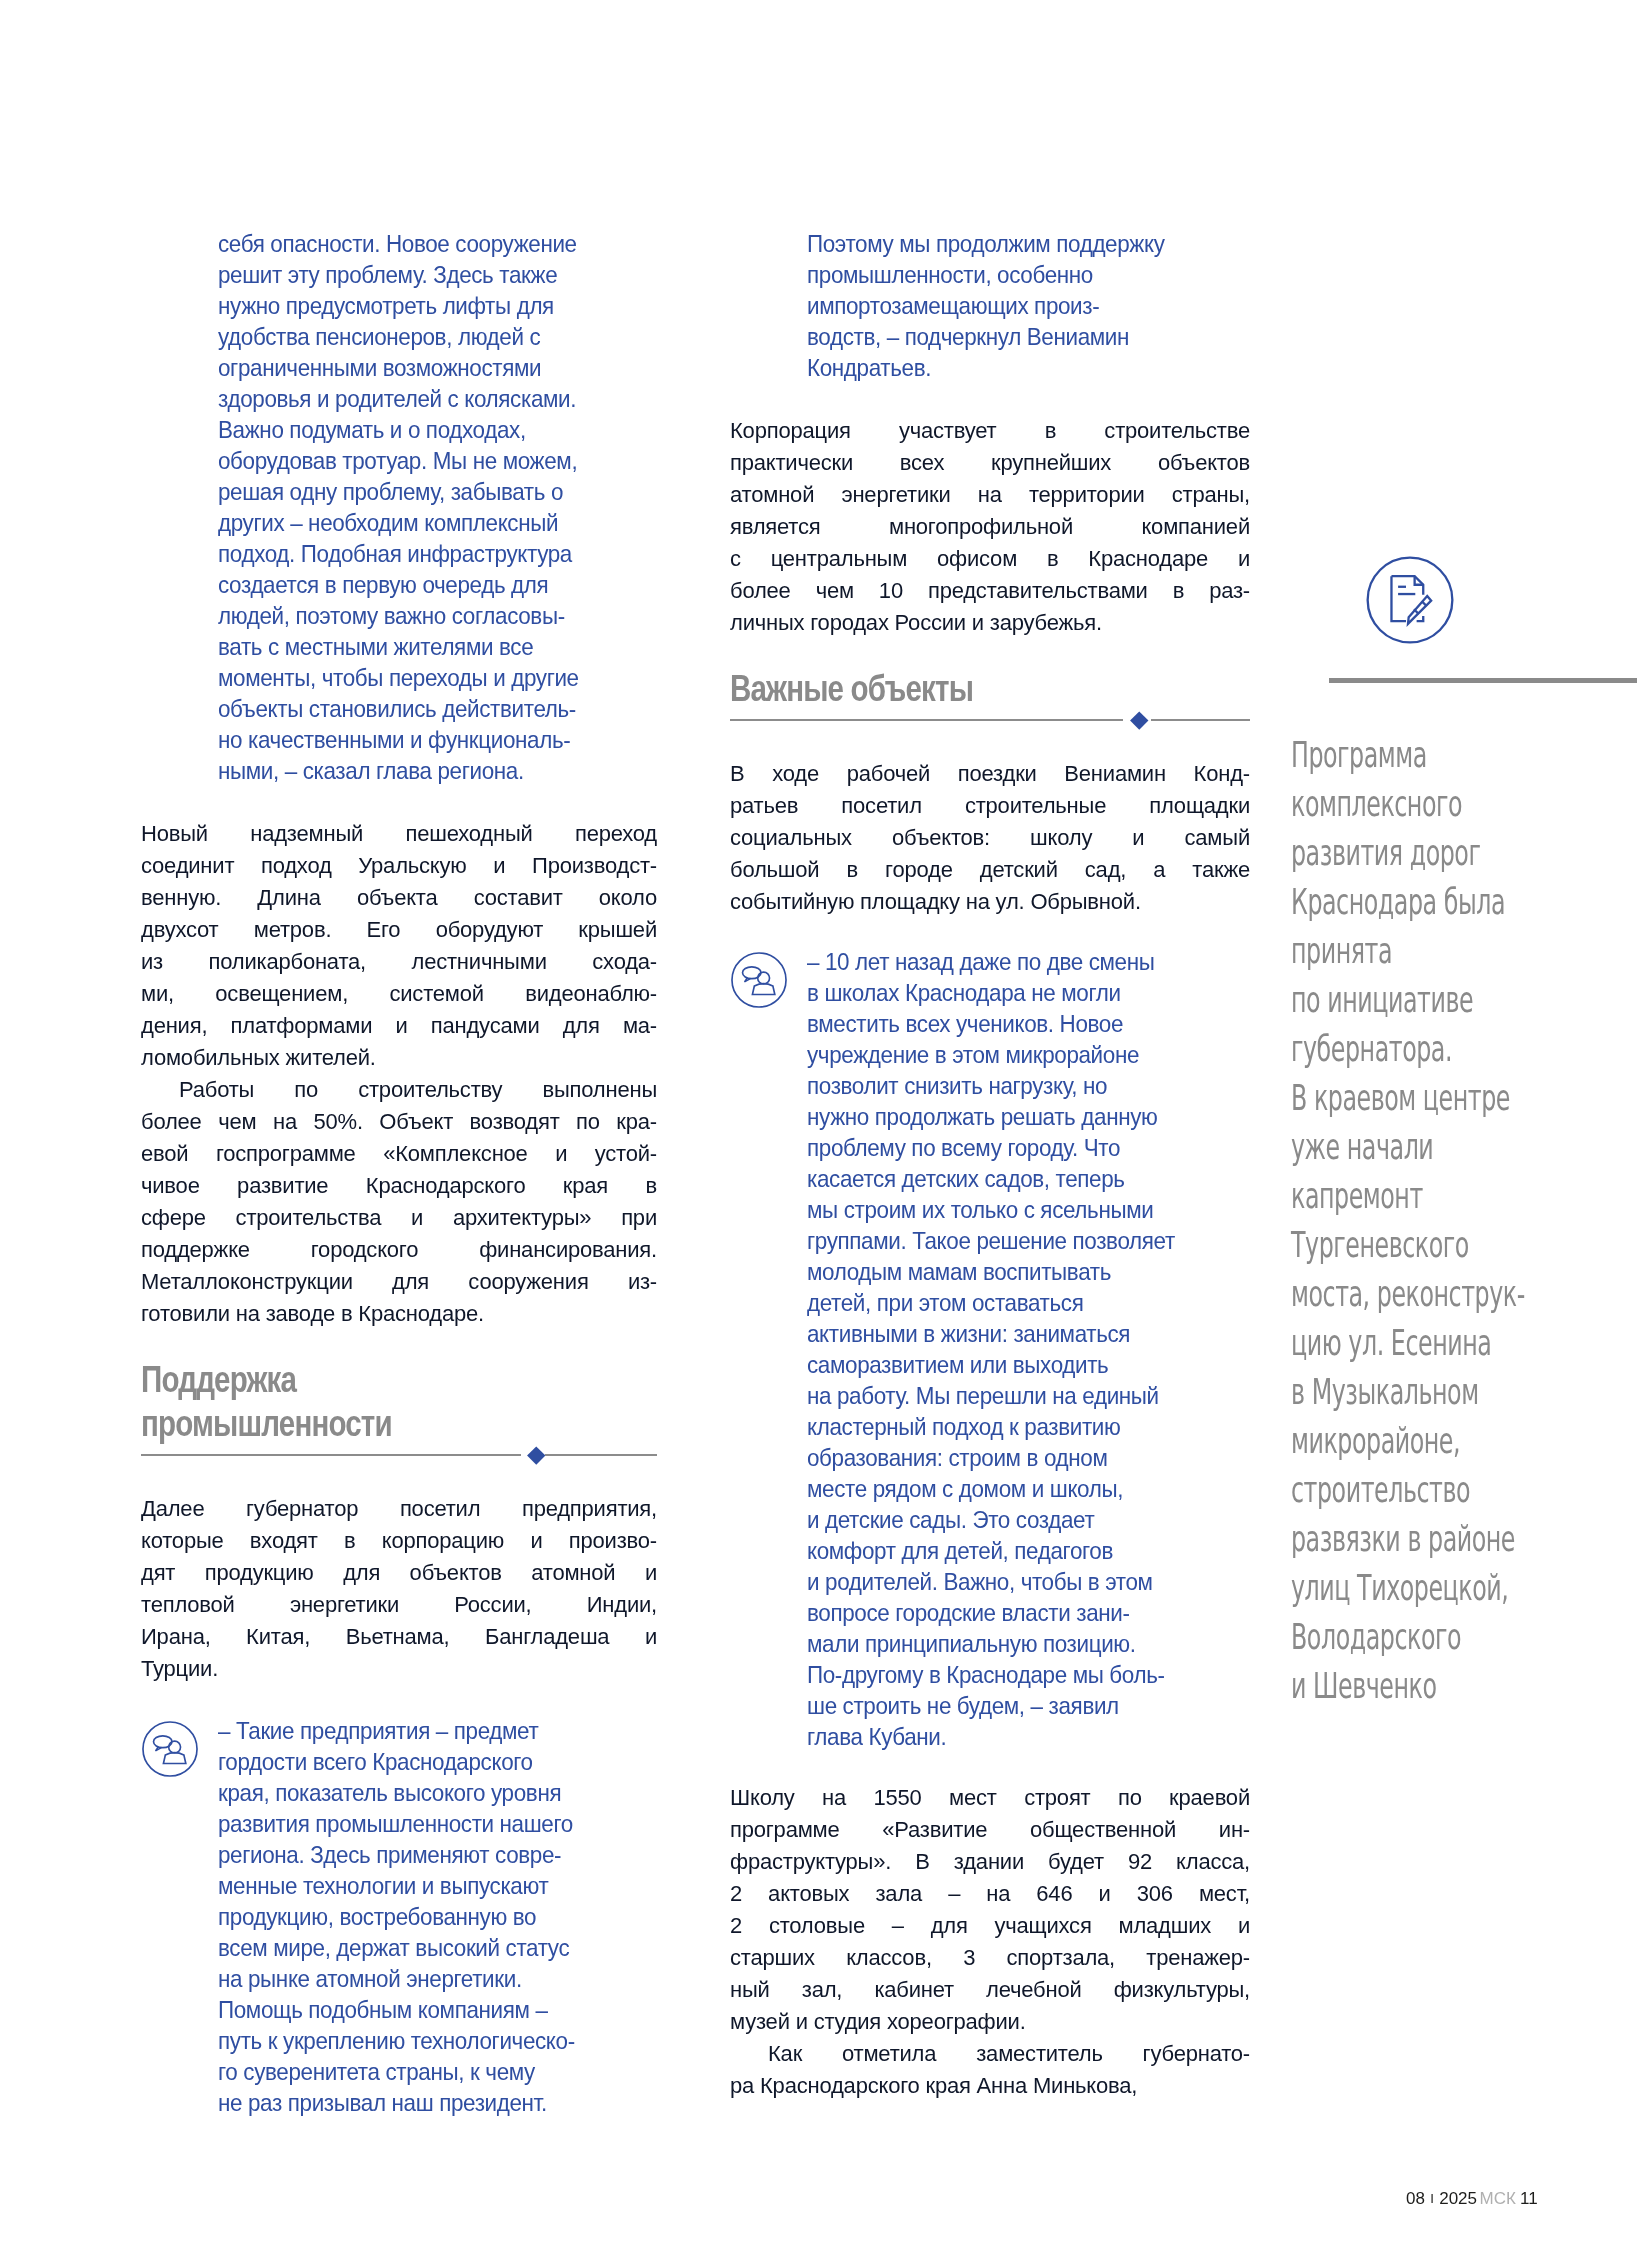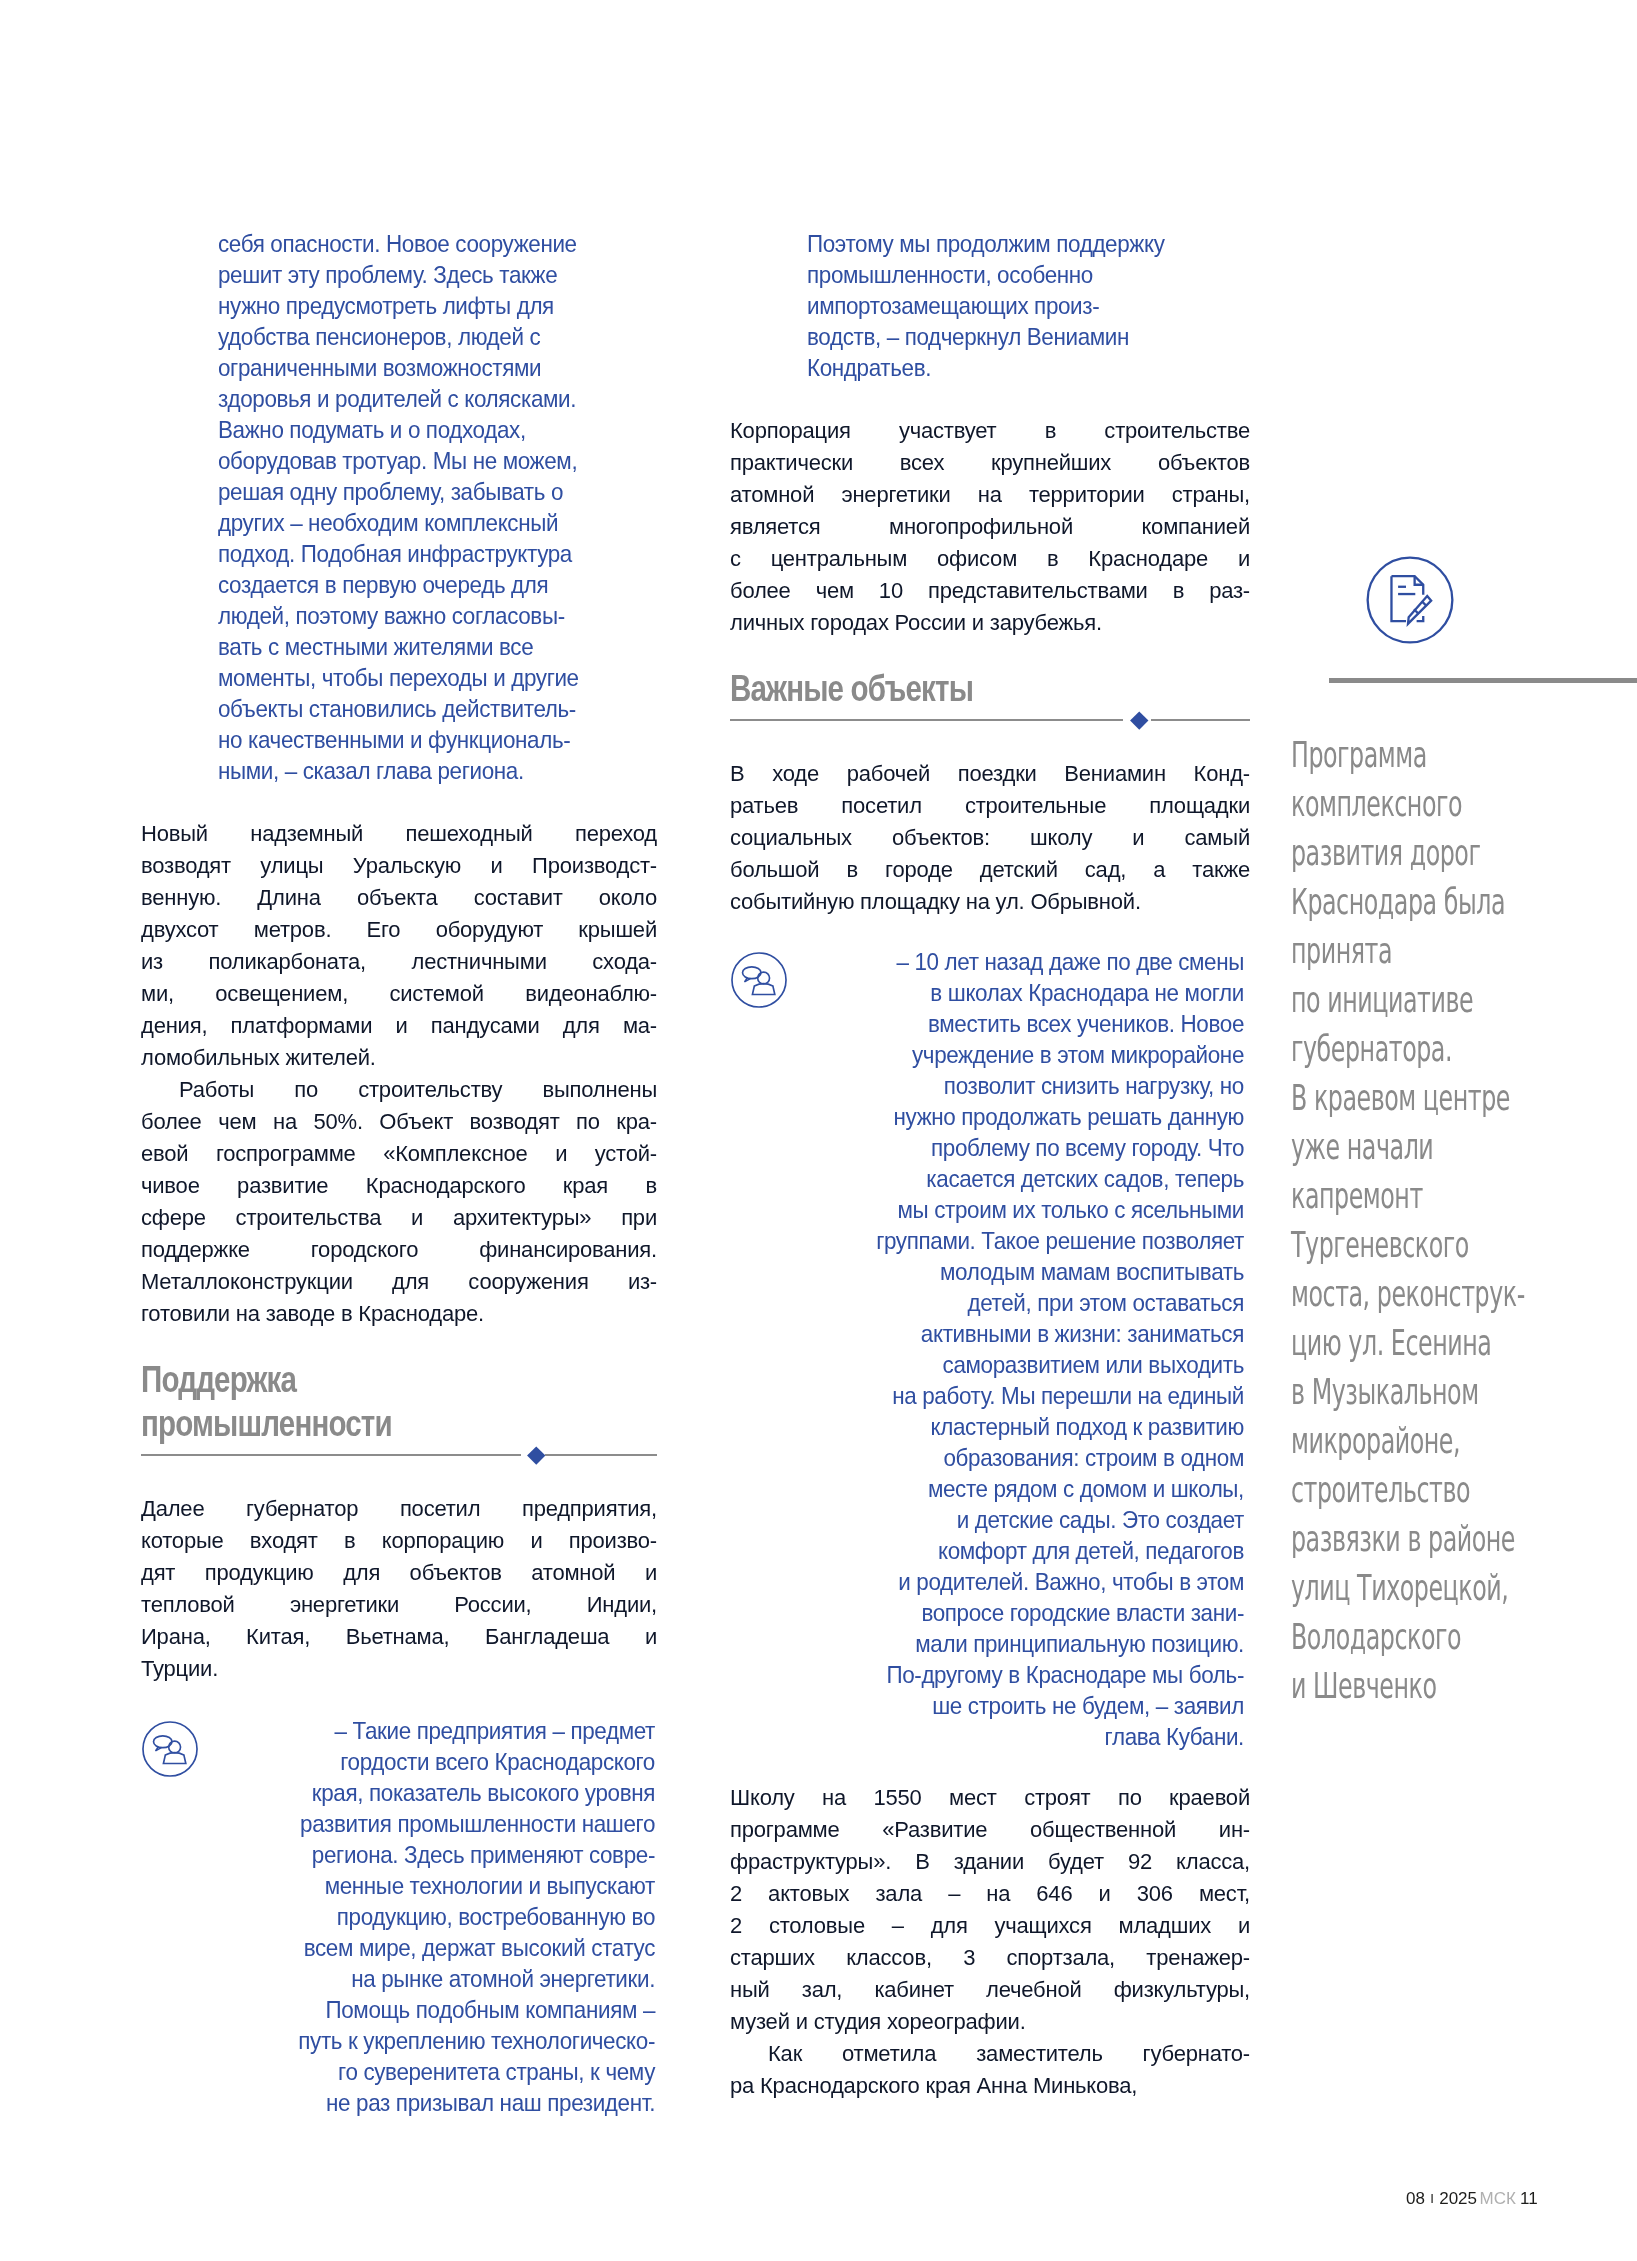--- a/index.html
+++ b/index.html
@@ -14,21 +14,21 @@
     font-family: "Liberation Sans", sans-serif;
     color: #2f4ea1;
     font-size: 24.4px;
     line-height: 31px;
     letter-spacing: -0.4px;
     transform: scaleX(0.92);
     transform-origin: left top;
     width: 475px;
   }
   .quote-indent { margin-left: 77px; }
-  .quote-block { position: relative; text-align: right; }
+  .quote-block { position: relative; }
   .quote-icon {
     position: absolute; left: 0; top: 5.3px; width: 58px; height: 58px;
   }
 
   .body-text {
     font-family: Liberation Sans, sans-serif;
     color: #0f172a;
     font-size: 22px;
     line-height: 32px;
     text-align: justify;
@@ -106,21 +106,21 @@
         <span class="line">вать с местными жителями все</span>
         <span class="line">моменты, чтобы переходы и другие</span>
         <span class="line">объекты становились действитель-</span>
         <span class="line">но качественными и функциональ-</span>
         <span class="line">ными, – сказал глава региона.</span>
       </div>
 
     <div class="body-text" style="margin-top:32px;">
       <p id="left-p1">
           <span class="line just">Новый надземный пешеходный переход</span>
-          <span class="line just">возводят улицы Уральскую и Производст-</span>
+          <span class="line just">соединит подход Уральскую и Производст-</span>
           <span class="line just">венную. Длина объекта составит около</span>
           <span class="line just">двухсот метров. Его оборудуют крышей</span>
           <span class="line just">из поликарбоната, лестничными схода-</span>
           <span class="line just">ми, освещением, системой видеонаблю-</span>
           <span class="line just">дения, платформами и пандусами для ма-</span>
           <span class="line">ломобильных жителей.</span>
         </p>
       <p class="indent-first" id="left-p2">
           <span class="line just" style="text-indent: 38px;">Работы по строительству выполнены</span>
           <span class="line just">более чем на 50%. Объект возводят по кра-</span>

